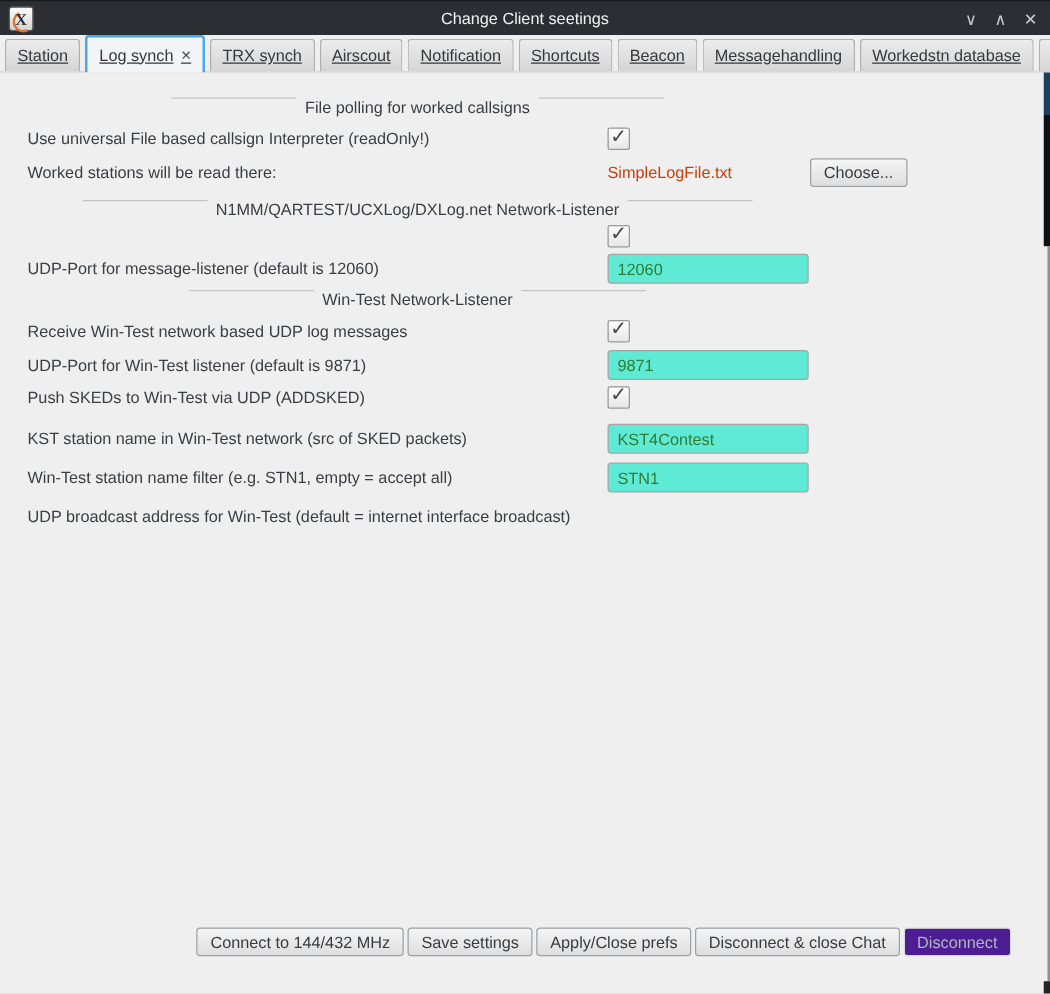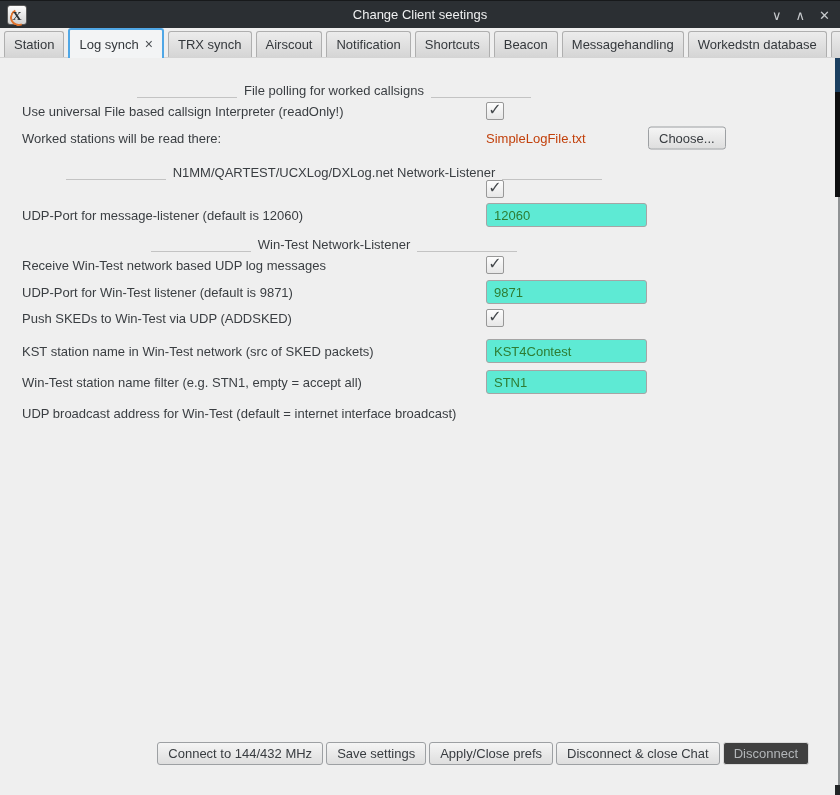--- a/index.html
+++ b/index.html
@@ -45,32 +45,32 @@
   .tabbar{
     position:absolute; top:28px; left:0; width:840px; height:30px;
     box-sizing:border-box; background:#efefef; border-bottom:1px solid #d4d4d4;
     display:flex; align-items:flex-end; padding-left:4px; gap:4px;
   }
   .tab{
     height:26px; padding:0 9px; display:flex; align-items:center; gap:6px;
     background:linear-gradient(#ececec,#d5d5d5);
     border:1px solid #afafaf; border-bottom:none;
     border-radius:3px 3px 0 0; color:#34383c; white-space:nowrap;
-    box-sizing:border-box; cursor:default;
+    box-sizing:border-box; cursor:default;text-decoration:underline;
   }
   .tab.active{
     height:30px; background:#f3f4f5;
     border:2px solid #50a7e6; border-bottom:none;
     margin-bottom:-1px; z-index:2;
   }
   .tab .tab-close{color:#4a4e52; font-size:14px; line-height:1;}
   
   .section-header{
     position:absolute; left:22px; width:624px; height:20px;
-    display:flex; align-items:flex-end; justify-content:center; gap:7px;
+    display:flex; align-items:flex-start; justify-content:center; gap:7px;
     color:#3a3e42;
   }
   .section-header::before,.section-header::after{
     content:""; width:100px; height:1px; background:#c3c3c3; flex:none;
   }
   .row{position:absolute; left:0; width:840px; height:24px;}
   .row .label{
     position:absolute; left:22px; top:50%; transform:translateY(-50%);
     white-space:nowrap;
   }
@@ -100,21 +100,21 @@
     background:linear-gradient(#f5f5f5,#dedede);
     color:#383c40; font-family:inherit; font-size:13px;
     display:inline-flex; align-items:center; white-space:nowrap; cursor:default;
   }
   .choose-btn{position:absolute; left:648px; top:50%; transform:translateY(-50%);}
   .footer{
     position:absolute; top:742px; right:31px;
     display:flex; gap:3px;
   }
   .btn.disabled{
-    color:#b3b6b9; border-color:#dadada; background:#404040;
+    color:#b3b6b9; border-color:#dadada; background:#4c1d95;
   }
   
   .edge-blue{position:absolute; left:835px; top:58px; width:5px; height:34px; background:#1b3f60;}
   .edge-dark{position:absolute; left:835px; top:92px; width:5px; height:105px; background:#0e0f10;}
   .edge-gray{position:absolute; left:838px; top:197px; width:2px; height:588px; background:#8f9294;}
   .edge-corner{position:absolute; left:835px; top:785px; width:5px; height:10px; background:#232526;}
 </style>
 </head>
 <body>
 

